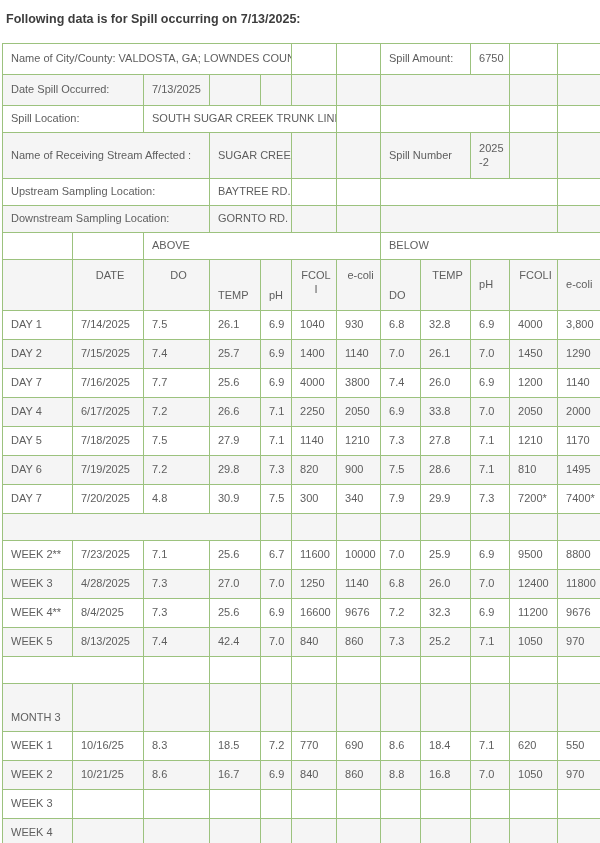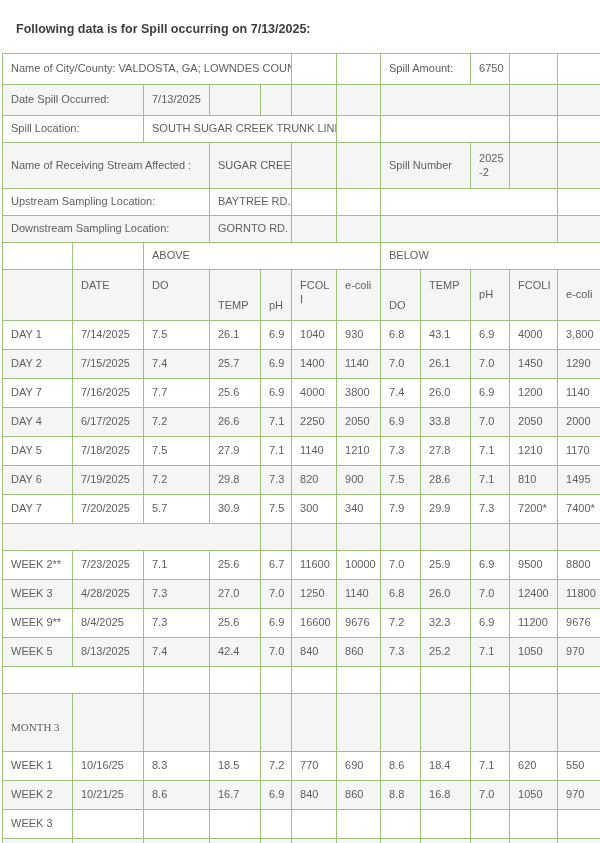--- a/index.html
+++ b/index.html
@@ -1,36 +1,36 @@
 <!DOCTYPE html>
 <html style="--grid: #9cc27e; --stripe: #f5f5f5; --yellow: #fbf3ae; --hl: #e9a257; --red: #c0392b;"><head>
 <meta charset="utf-8">
 <style>
   :root{
     --grid:#9cc27e; --stripe:#f5f5f5; --yellow:#fbf3ae; --hl:#e9a257; --red:#c0392b;
   }
   html,body{margin:0;padding:0;background:#fff;}
   body{width:600px;font-family:"Liberation Sans","DejaVu Sans",sans-serif;color:#5e5e5e;}
   .page{padding:8px 0 0 2px;}
-  .title{font-size:12.5px;font-weight:bold;color:#3d3d3d;margin:14px;line-height:15px;}
+  .title{font-size:12.5px;font-weight:bold;color:#3d3d3d;margin:4px;line-height:15px;}
   table{border-collapse:collapse;table-layout:fixed;width:598px;margin-top:16px;font-size:11px;}
   td{border:1px solid var(--grid);padding:2px 4px 2px 8px;vertical-align:middle;overflow:hidden;line-height:1.25;word-wrap:break-word;}
   tr.odd td{background:#fff;}
   tr.even td{background:var(--stripe);}
   tr.h30 td{height:26px;}
   tr.h26 td{height:22px;}
   tr.h45 td{height:41px;}
   tr.h43 td{height:39px;}
   tbody tr.data td{height:24px;}
   tbody tr.spacer td{height:22px;}
   tbody tr.tall td{height:39px;}
   .nowrap{white-space:nowrap;}
-  .hdr td.hi{vertical-align:top;padding-top:9px;}
+  .hdr td.hi{vertical-align:top;padding-top:9px;text-align:center;}
   .hdr td.lo{vertical-align:bottom;padding-bottom:7px;}
-  td.month-lbl{vertical-align:bottom;padding-bottom:16px;font-family:Liberation Serif, serif;}
+  td.month-lbl{vertical-align:bottom;padding-bottom:6px;}
 </style>
 </head>
 <body>
 
 <div class="page">
   <p class="title">Following data is for Spill occurring on 7/13/2025:</p>
 
   <table>
     <colgroup>
       <col style="width:70px">
@@ -125,21 +125,21 @@
     <tbody>
         <tr class="odd data">
           <td>DAY 1</td>
           <td>7/14/2025</td>
           <td>7.5</td>
           <td>26.1</td>
           <td>6.9</td>
           <td>1040</td>
           <td>930</td>
           <td>6.8</td>
-          <td>43.1</td>
+          <td>32.8</td>
           <td>6.9</td>
           <td>4000</td>
           <td>3,800</td>
         </tr>
         <tr class="even data">
           <td>DAY 2</td>
           <td>7/15/2025</td>
           <td>7.4</td>
           <td>25.7</td>
           <td>6.9</td>
@@ -203,21 +203,21 @@
           <td>900</td>
           <td>7.5</td>
           <td>28.6</td>
           <td>7.1</td>
           <td>810</td>
           <td>1495</td>
         </tr>
         <tr class="odd data">
           <td>DAY 7</td>
           <td>7/20/2025</td>
-          <td>5.7</td>
+          <td>4.8</td>
           <td>30.9</td>
           <td>7.5</td>
           <td>300</td>
           <td>340</td>
           <td>7.9</td>
           <td>29.9</td>
           <td>7.3</td>
           <td>7200*</td>
           <td>7400*</td>
         </tr>
@@ -254,21 +254,21 @@
           <td>7.0</td>
           <td>1250</td>
           <td>1140</td>
           <td>6.8</td>
           <td>26.0</td>
           <td>7.0</td>
           <td>12400</td>
           <td>11800</td>
         </tr>
         <tr class="odd data">
-          <td>WEEK 9**</td>
+          <td>WEEK 4**</td>
           <td>8/4/2025</td>
           <td>7.3</td>
           <td>25.6</td>
           <td>6.9</td>
           <td>16600</td>
           <td>9676</td>
           <td>7.2</td>
           <td>32.3</td>
           <td>6.9</td>
           <td>11200</td>

